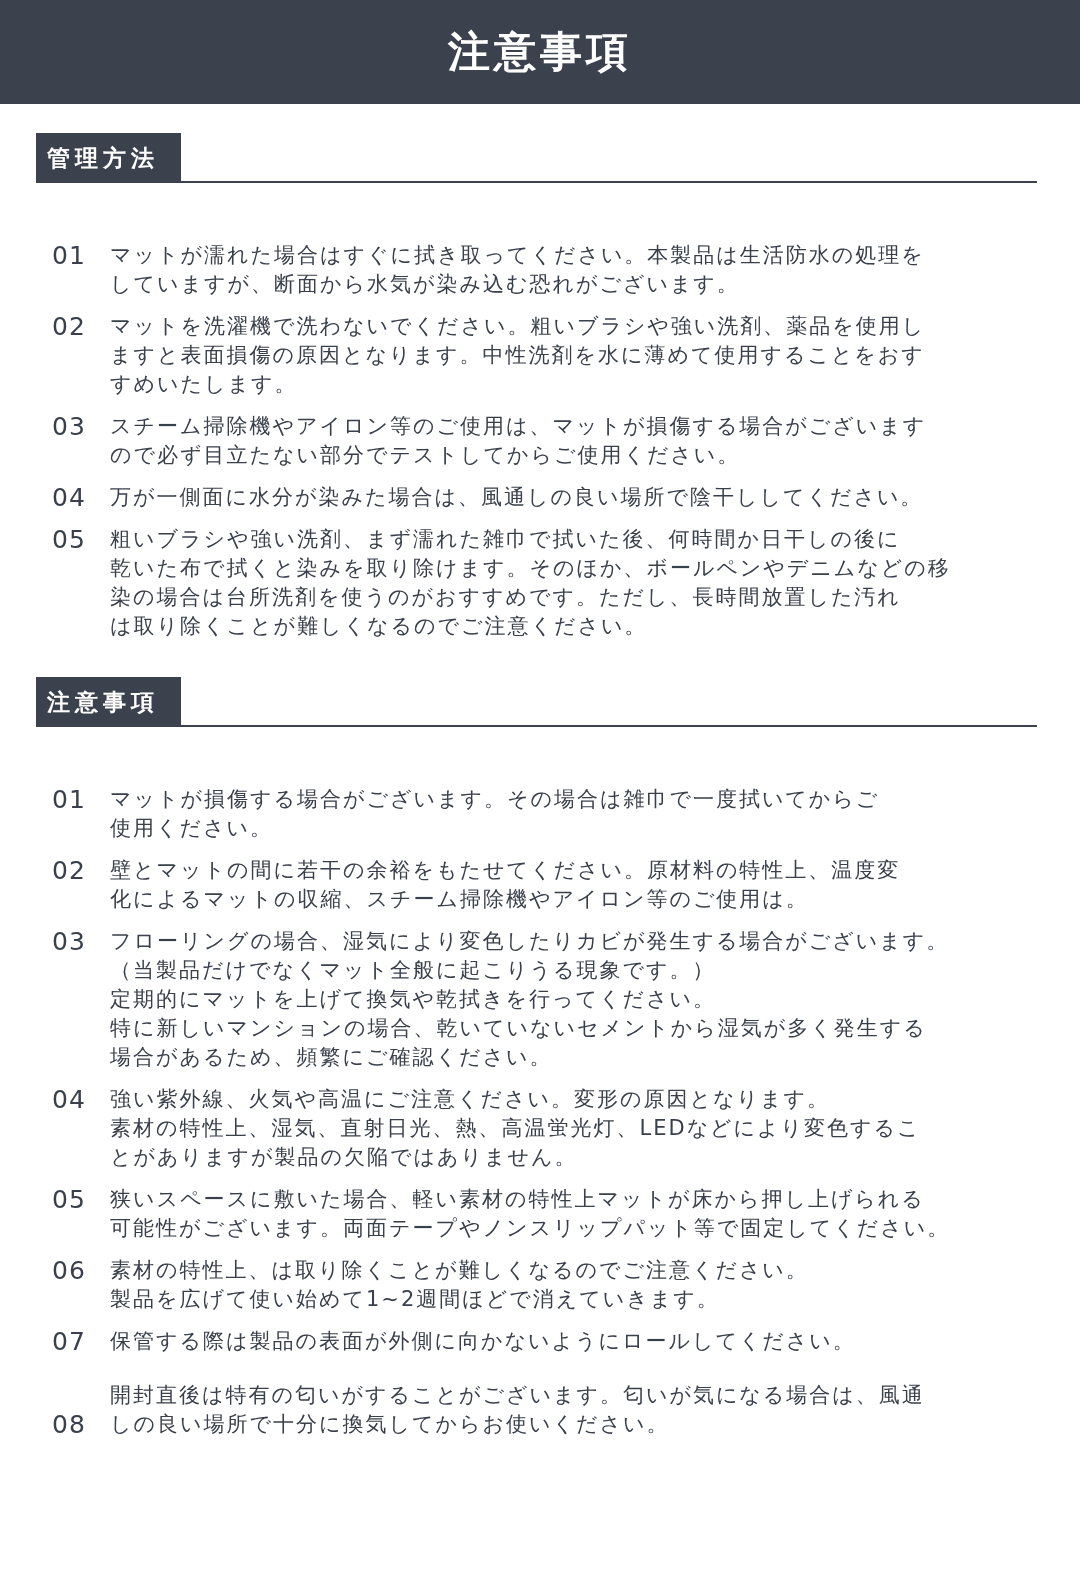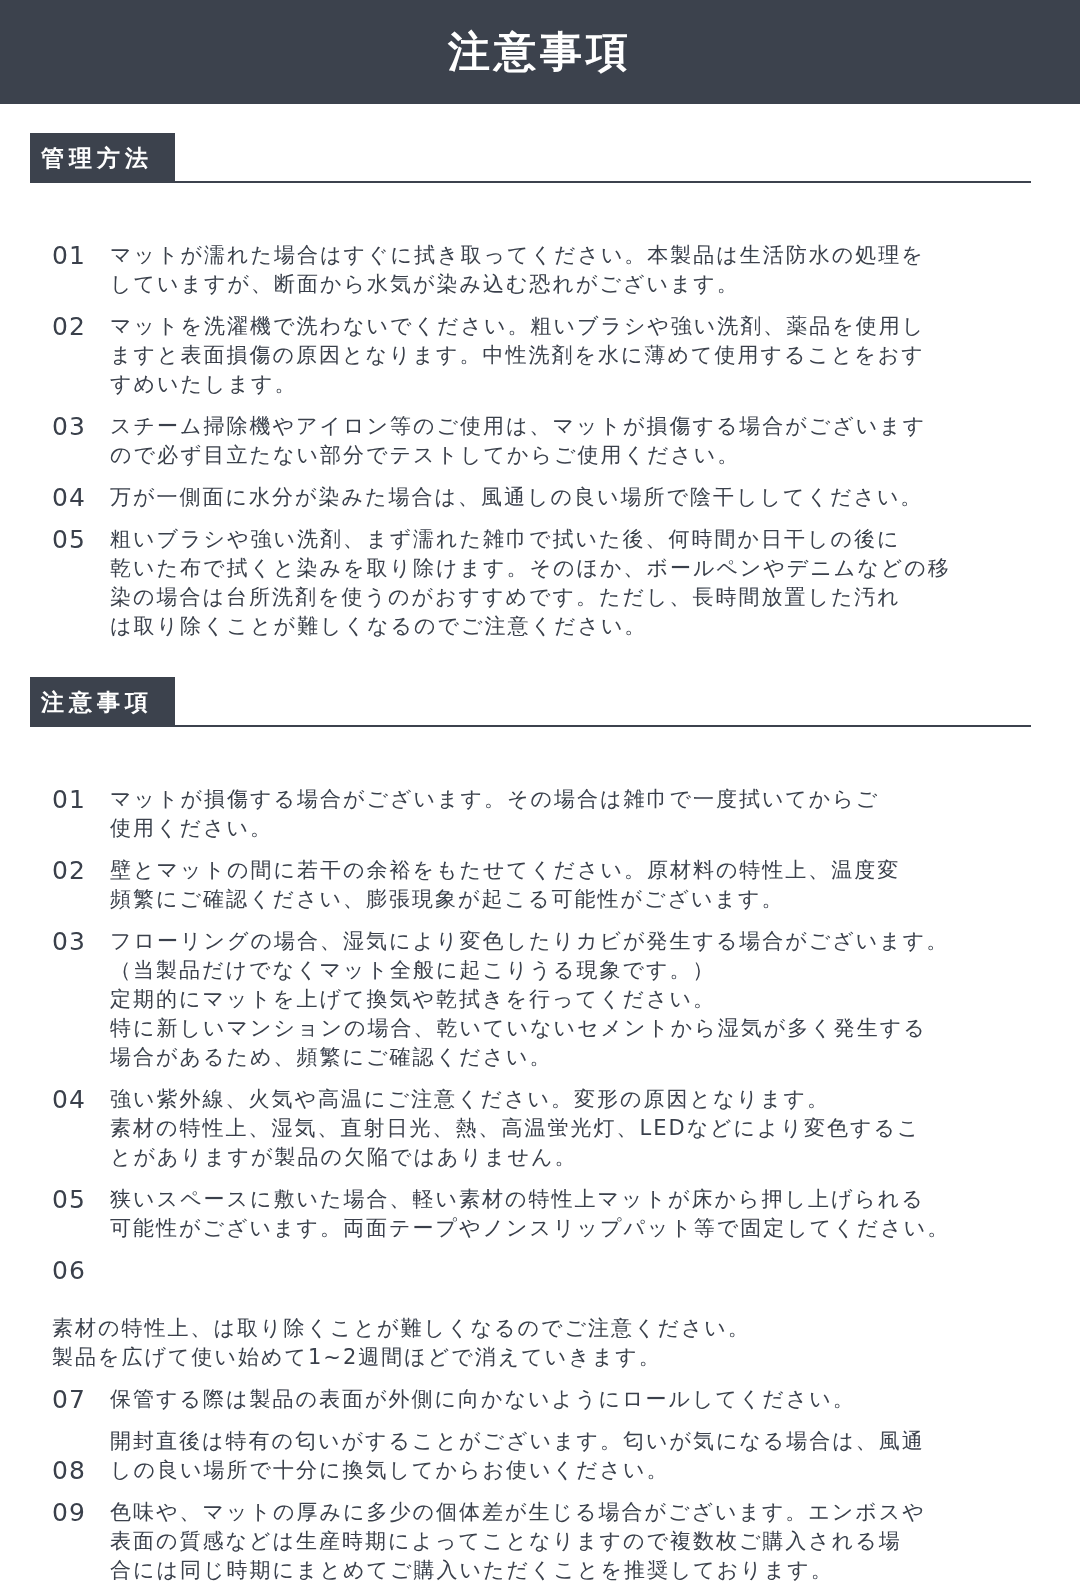--- a/index.html
+++ b/index.html
@@ -1,21 +1,21 @@
 <!DOCTYPE html>
 <html><head>
 <meta charset="utf-8">
 <style>
   html, body { margin:0; padding:0; background:#ffffff; }
   body { width:1080px; height:1586px; position:relative; overflow:hidden;
          font-family:"DejaVu Sans","Liberation Sans",sans-serif; color:#3a404b; }
   .header { position:absolute; left:0; top:0; width:1080px; height:104px; background:#3c424d;
             display:flex; align-items:center; justify-content:center; }
   .header h1 { margin:0; color:#ffffff; font-size:42px; font-weight:bold; letter-spacing:4px; }
-  .section-head { position:absolute; left:30px; width:994px; height:50px;padding-left:7px; }
+  .section-head { position:absolute; left:36px; width:994px; height:50px;padding-left:7px; }
   .section-head .label { position:absolute; left:0; top:0; height:50px; width:145px; background:#3c424d;
             color:#ffffff; font-size:23px; font-weight:bold; letter-spacing:5px;
             display:flex; align-items:center; padding-left:11px; box-sizing:border-box; }
   .section-head .rule { position:absolute; left:0; right:0; bottom:0; height:2px; background:#3c424d; }
   .list { position:absolute; left:52px; width:1000px; margin:0; padding:0; list-style:none; }
   .item { display:flex; align-items:flex-start; }
   .num { width:58px; flex:0 0 58px; font-size:25px; font-family:"DejaVu Sans",sans-serif; line-height:29px; letter-spacing:1px; }
   .text { flex:1; font-size:21px; line-height:29px; letter-spacing:2px; white-space:pre-line; }
 </style>
 </head>
@@ -67,54 +67,48 @@
 
 <ul class="list" style="top:785px;">
   <li class="item" style="margin-bottom:13px;">
     <span class="num">01</span>
     <span class="text">マットが損傷する場合がございます。その場合は雑巾で一度拭いてからご
 使用ください。</span>
   </li>
   <li class="item" style="margin-bottom:13px;">
     <span class="num">02</span>
     <span class="text">壁とマットの間に若干の余裕をもたせてください。原材料の特性上、温度変
-頻繁にご確認ください、膨張現象が起こる可能性がございます。</span>
+化によるマットの収縮、スチーム掃除機やアイロン等のご使用は。</span>
   </li>
   <li class="item" style="margin-bottom:13px;">
     <span class="num">03</span>
     <span class="text">フローリングの場合、湿気により変色したりカビが発生する場合がございます。
 （当製品だけでなくマット全般に起こりうる現象です。）
 定期的にマットを上げて換気や乾拭きを行ってください。
 特に新しいマンションの場合、乾いていないセメントから湿気が多く発生する
 場合があるため、頻繁にご確認ください。</span>
   </li>
   <li class="item" style="margin-bottom:13px;">
     <span class="num">04</span>
     <span class="text">強い紫外線、火気や高温にご注意ください。変形の原因となります。
 素材の特性上、湿気、直射日光、熱、高温蛍光灯、LEDなどにより変色するこ
 とがありますが製品の欠陥ではありません。</span>
   </li>
   <li class="item" style="margin-bottom:13px;">
     <span class="num">05</span>
     <span class="text">狭いスペースに敷いた場合、軽い素材の特性上マットが床から押し上げられる
 可能性がございます。両面テープやノンスリップパット等で固定してください。</span>
   </li>
-  <li class="item" style="margin-bottom:13px;flex-direction:column;">
+  <li class="item" style="margin-bottom:13px;">
     <span class="num">06</span>
     <span class="text">素材の特性上、は取り除くことが難しくなるのでご注意ください。
 製品を広げて使い始めて1~2週間ほどで消えていきます。</span>
   </li>
-  <li class="item" style="margin-bottom:13px;">
+  <li class="item" style="margin-bottom:25px;">
     <span class="num">07</span>
     <span class="text">保管する際は製品の表面が外側に向かないようにロールしてください。</span>
   </li>
   <li class="item" style="margin-bottom:13px;align-items:flex-end;">
     <span class="num">08</span>
     <span class="text">開封直後は特有の匂いがすることがございます。匂いが気になる場合は、風通
 しの良い場所で十分に換気してからお使いください。</span>
   </li>
-  <li class="item">
-    <span class="num">09</span>
-    <span class="text">色味や、マットの厚みに多少の個体差が生じる場合がございます。エンボスや
-表面の質感などは生産時期によってことなりますので複数枚ご購入される場
-合には同じ時期にまとめてご購入いただくことを推奨しております。</span>
-  </li>
 </ul>
 
 </body></html>

